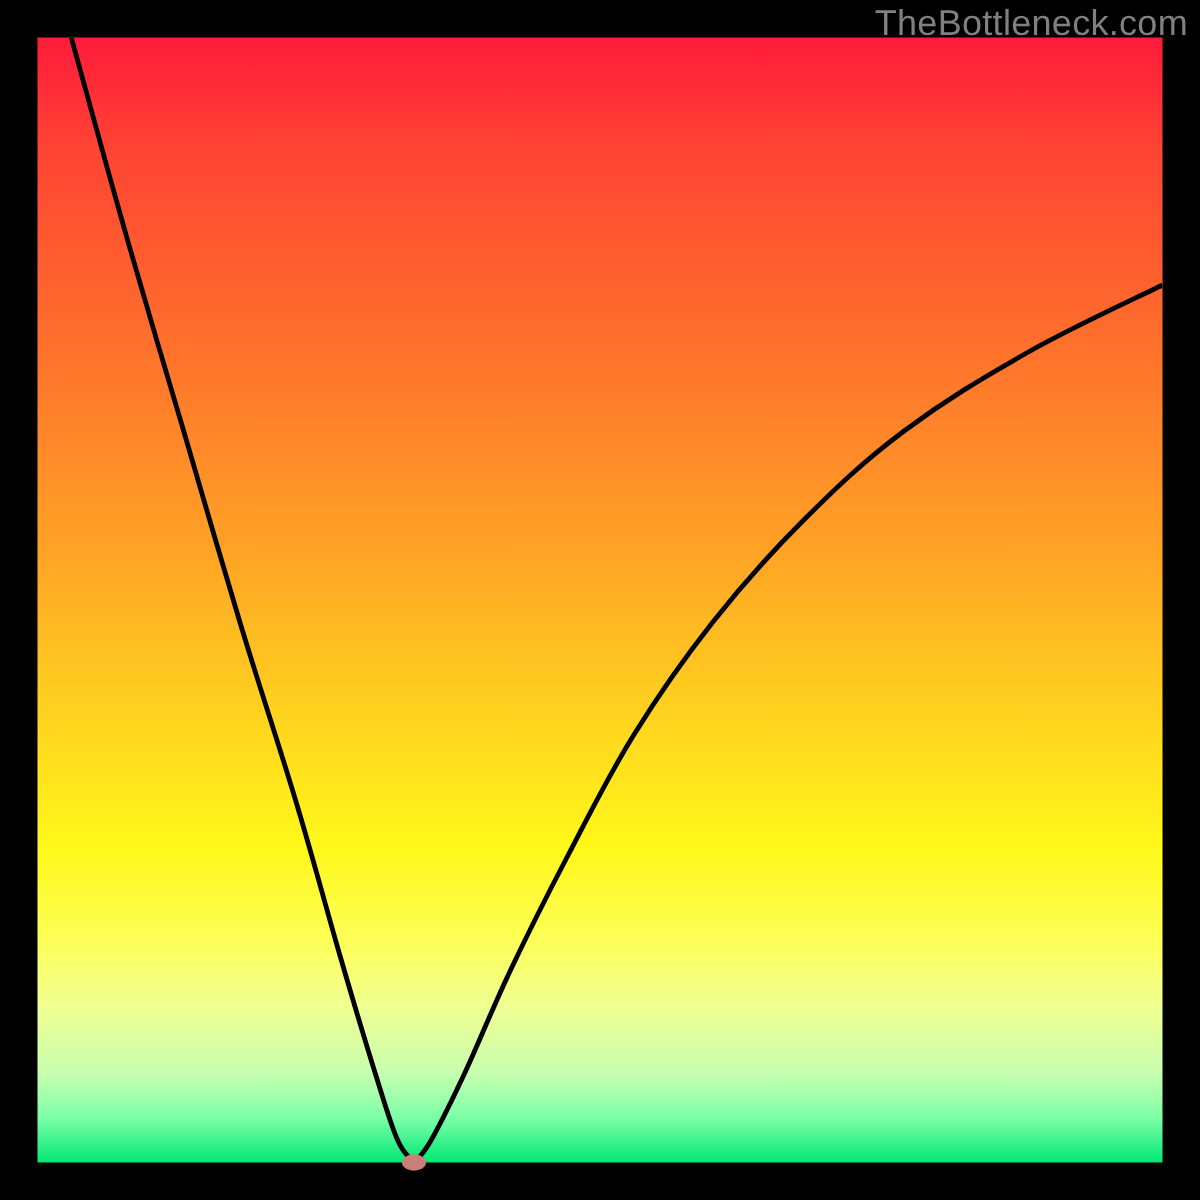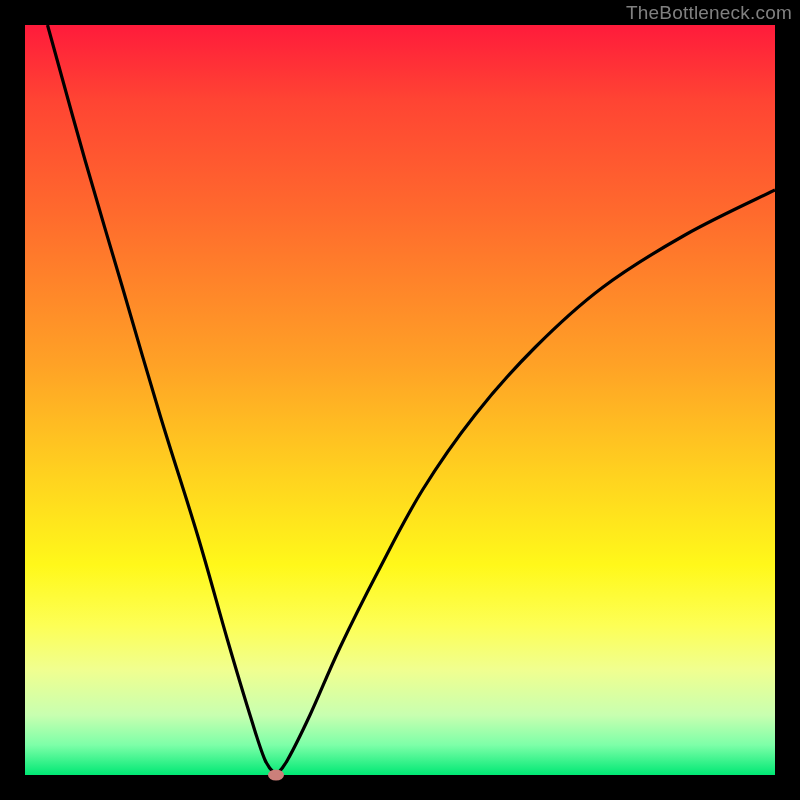--- a/index.html
+++ b/index.html
@@ -37,21 +37,21 @@
       #c8ffb0 92%,
       #7dffa8 96%,
       #00e874 100%
     );
   }
   .watermark {
     position: absolute;
     top: 2px;
     right: 8px;
     color: #808080;
-    font-size: 19px;
+    font-size: 24px;
     font-weight: 400;
     letter-spacing: 0.2px;
   }
   svg.curve {
     position: absolute;
     top: 0;
     left: 0;
     width: 750px;
     height: 750px;
   }

